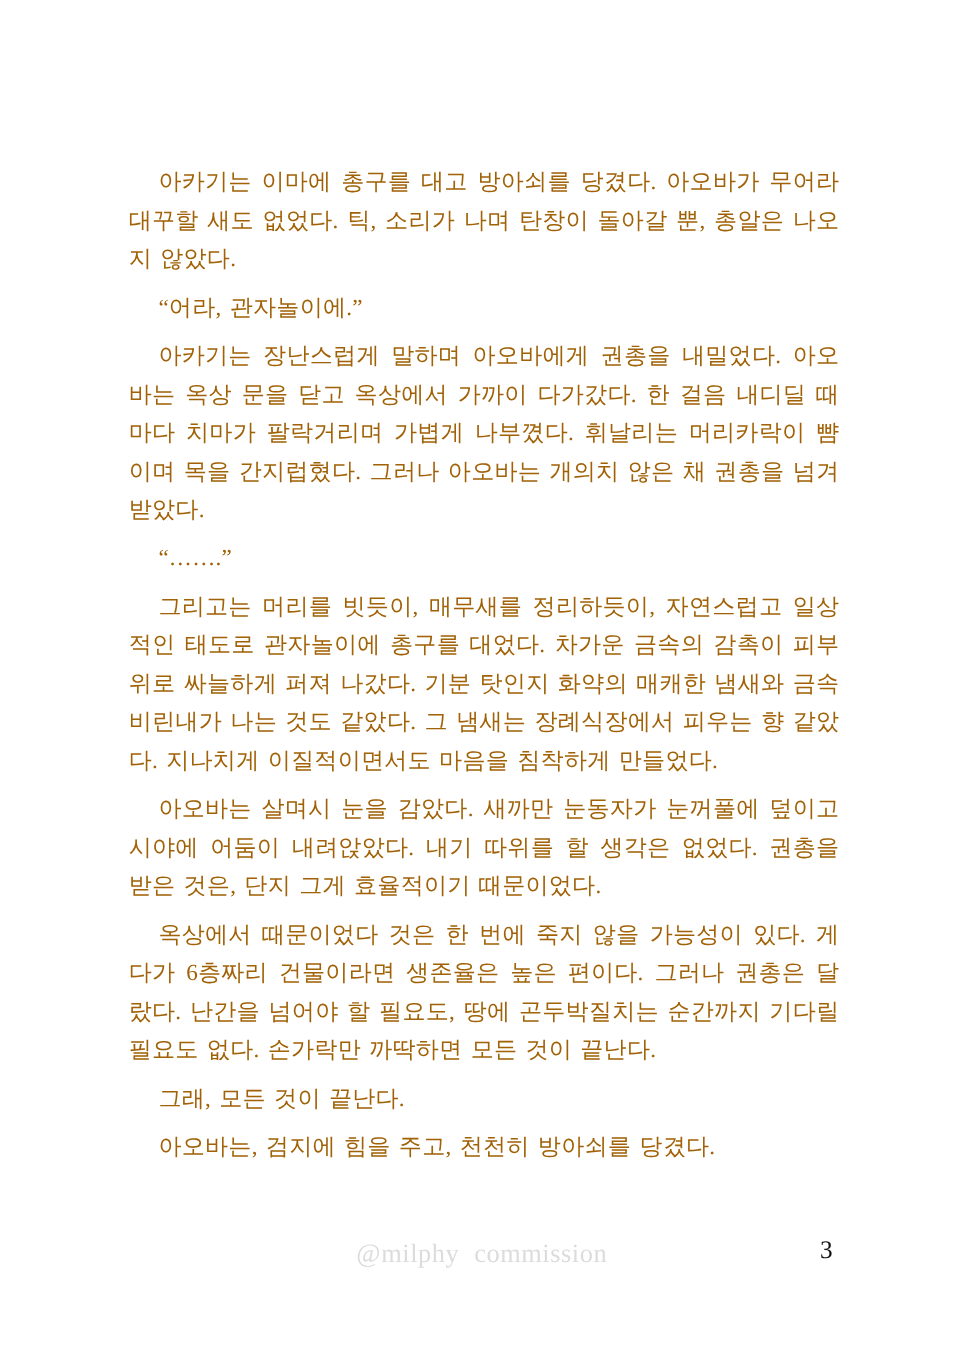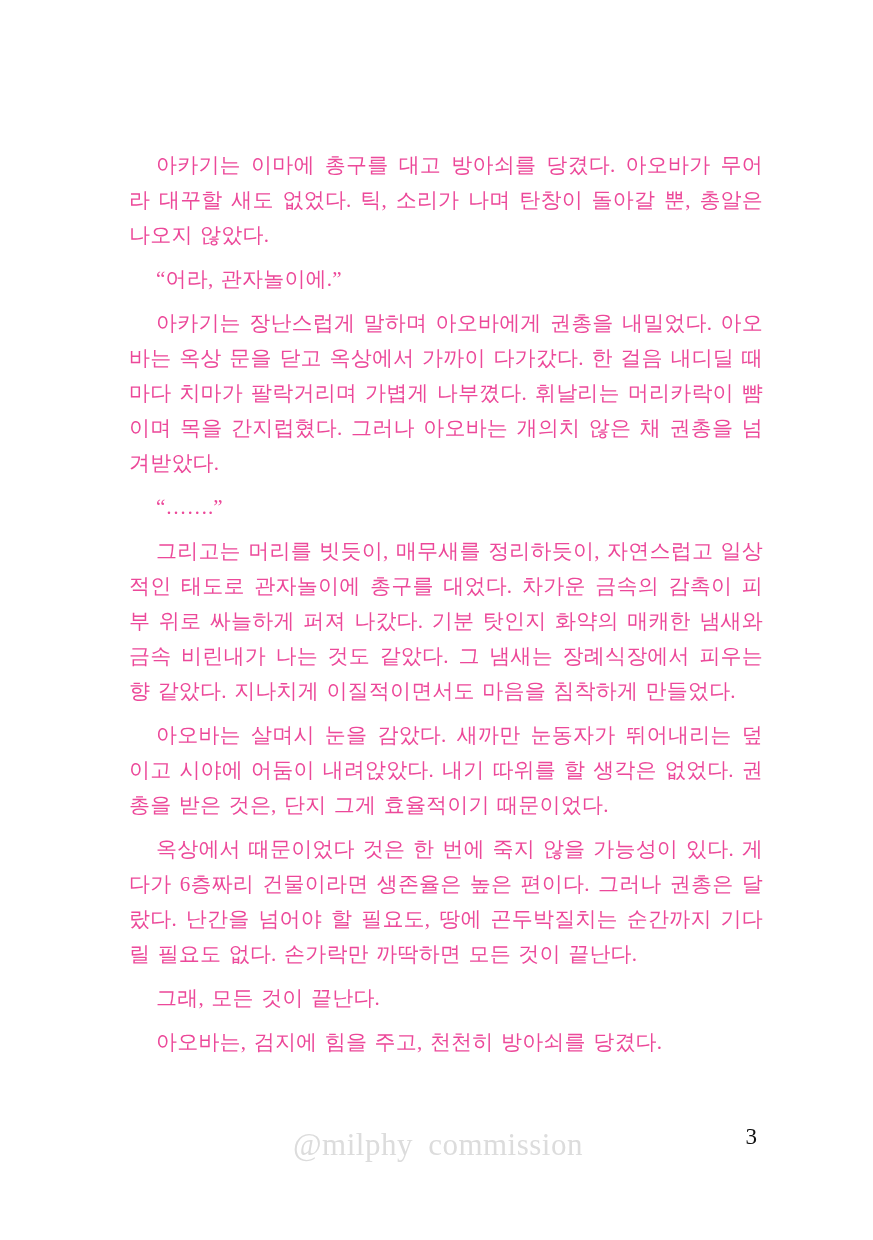--- a/index.html
+++ b/index.html
@@ -15,43 +15,43 @@
     font-family: "Liberation Serif", "DejaVu Serif", serif;
     overflow: hidden;
   }
   .content {
     position: absolute;
     top: 148px;
     left: 113px;
     width: 650px;
   }
   .content p {
-    margin: 0 0 9px 16px;
+    margin: 0 0 9px 4px;
     font-size: 21px;
     line-height: 35px;
-    color: #ec4899;
+    color: #a16207;
     text-align: justify;
     text-indent: 27px;
     word-spacing: 2px;
     letter-spacing: 0.2px;
   }
   .footer {
     position: absolute;
     left: 113px;
     right: 110px;
     top: 1124px;
     height: 36px;
   }
   .watermark {
     position: absolute;
     left: 0;
     right: 0;
     top: 3px;
     text-align: center;
-    font-size: 31px;
+    font-size: 24px;
     color: #dcdcdc;
     word-spacing: 7px;
     letter-spacing: 0.5px;
   }
   .page-number {
     position: absolute;
     right: 6px;
     top: 0;
     font-size: 23px;
     color: #111111;
@@ -61,21 +61,21 @@
 <body>
 
 <div class="page">
 
   <div class="content">
     <p>아카기는 이마에 총구를 대고 방아쇠를 당겼다. 아오바가 무어라 대꾸할 새도 없었다. 틱, 소리가 나며 탄창이 돌아갈 뿐, 총알은 나오지 않았다.</p>
     <p>“어라, 관자놀이에.”</p>
     <p>아카기는 장난스럽게 말하며 아오바에게 권총을 내밀었다. 아오바는 옥상 문을 닫고 옥상에서 가까이 다가갔다. 한 걸음 내디딜 때마다 치마가 팔락거리며 가볍게 나부꼈다. 휘날리는 머리카락이 뺨이며 목을 간지럽혔다. 그러나 아오바는 개의치 않은 채 권총을 넘겨받았다.</p>
     <p>“…….”</p>
     <p>그리고는 머리를 빗듯이, 매무새를 정리하듯이, 자연스럽고 일상적인 태도로 관자놀이에 총구를 대었다. 차가운 금속의 감촉이 피부 위로 싸늘하게 퍼져 나갔다. 기분 탓인지 화약의 매캐한 냄새와 금속 비린내가 나는 것도 같았다. 그 냄새는 장례식장에서 피우는 향 같았다. 지나치게 이질적이면서도 마음을 침착하게 만들었다.</p>
-    <p>아오바는 살며시 눈을 감았다. 새까만 눈동자가 뛰어내리는 덮이고 시야에 어둠이 내려앉았다. 내기 따위를 할 생각은 없었다. 권총을 받은 것은, 단지 그게 효율적이기 때문이었다.</p>
+    <p>아오바는 살며시 눈을 감았다. 새까만 눈동자가 눈꺼풀에 덮이고 시야에 어둠이 내려앉았다. 내기 따위를 할 생각은 없었다. 권총을 받은 것은, 단지 그게 효율적이기 때문이었다.</p>
     <p>옥상에서 때문이었다 것은 한 번에 죽지 않을 가능성이 있다. 게다가 6층짜리 건물이라면 생존율은 높은 편이다. 그러나 권총은 달랐다. 난간을 넘어야 할 필요도, 땅에 곤두박질치는 순간까지 기다릴 필요도 없다. 손가락만 까딱하면 모든 것이 끝난다.</p>
     <p>그래, 모든 것이 끝난다.</p>
     <p>아오바는, 검지에 힘을 주고, 천천히 방아쇠를 당겼다.</p>
   </div>
 
   <div class="footer">
     <span class="watermark">@milphy commission</span>
     <span class="page-number">3</span>
   </div>
 

